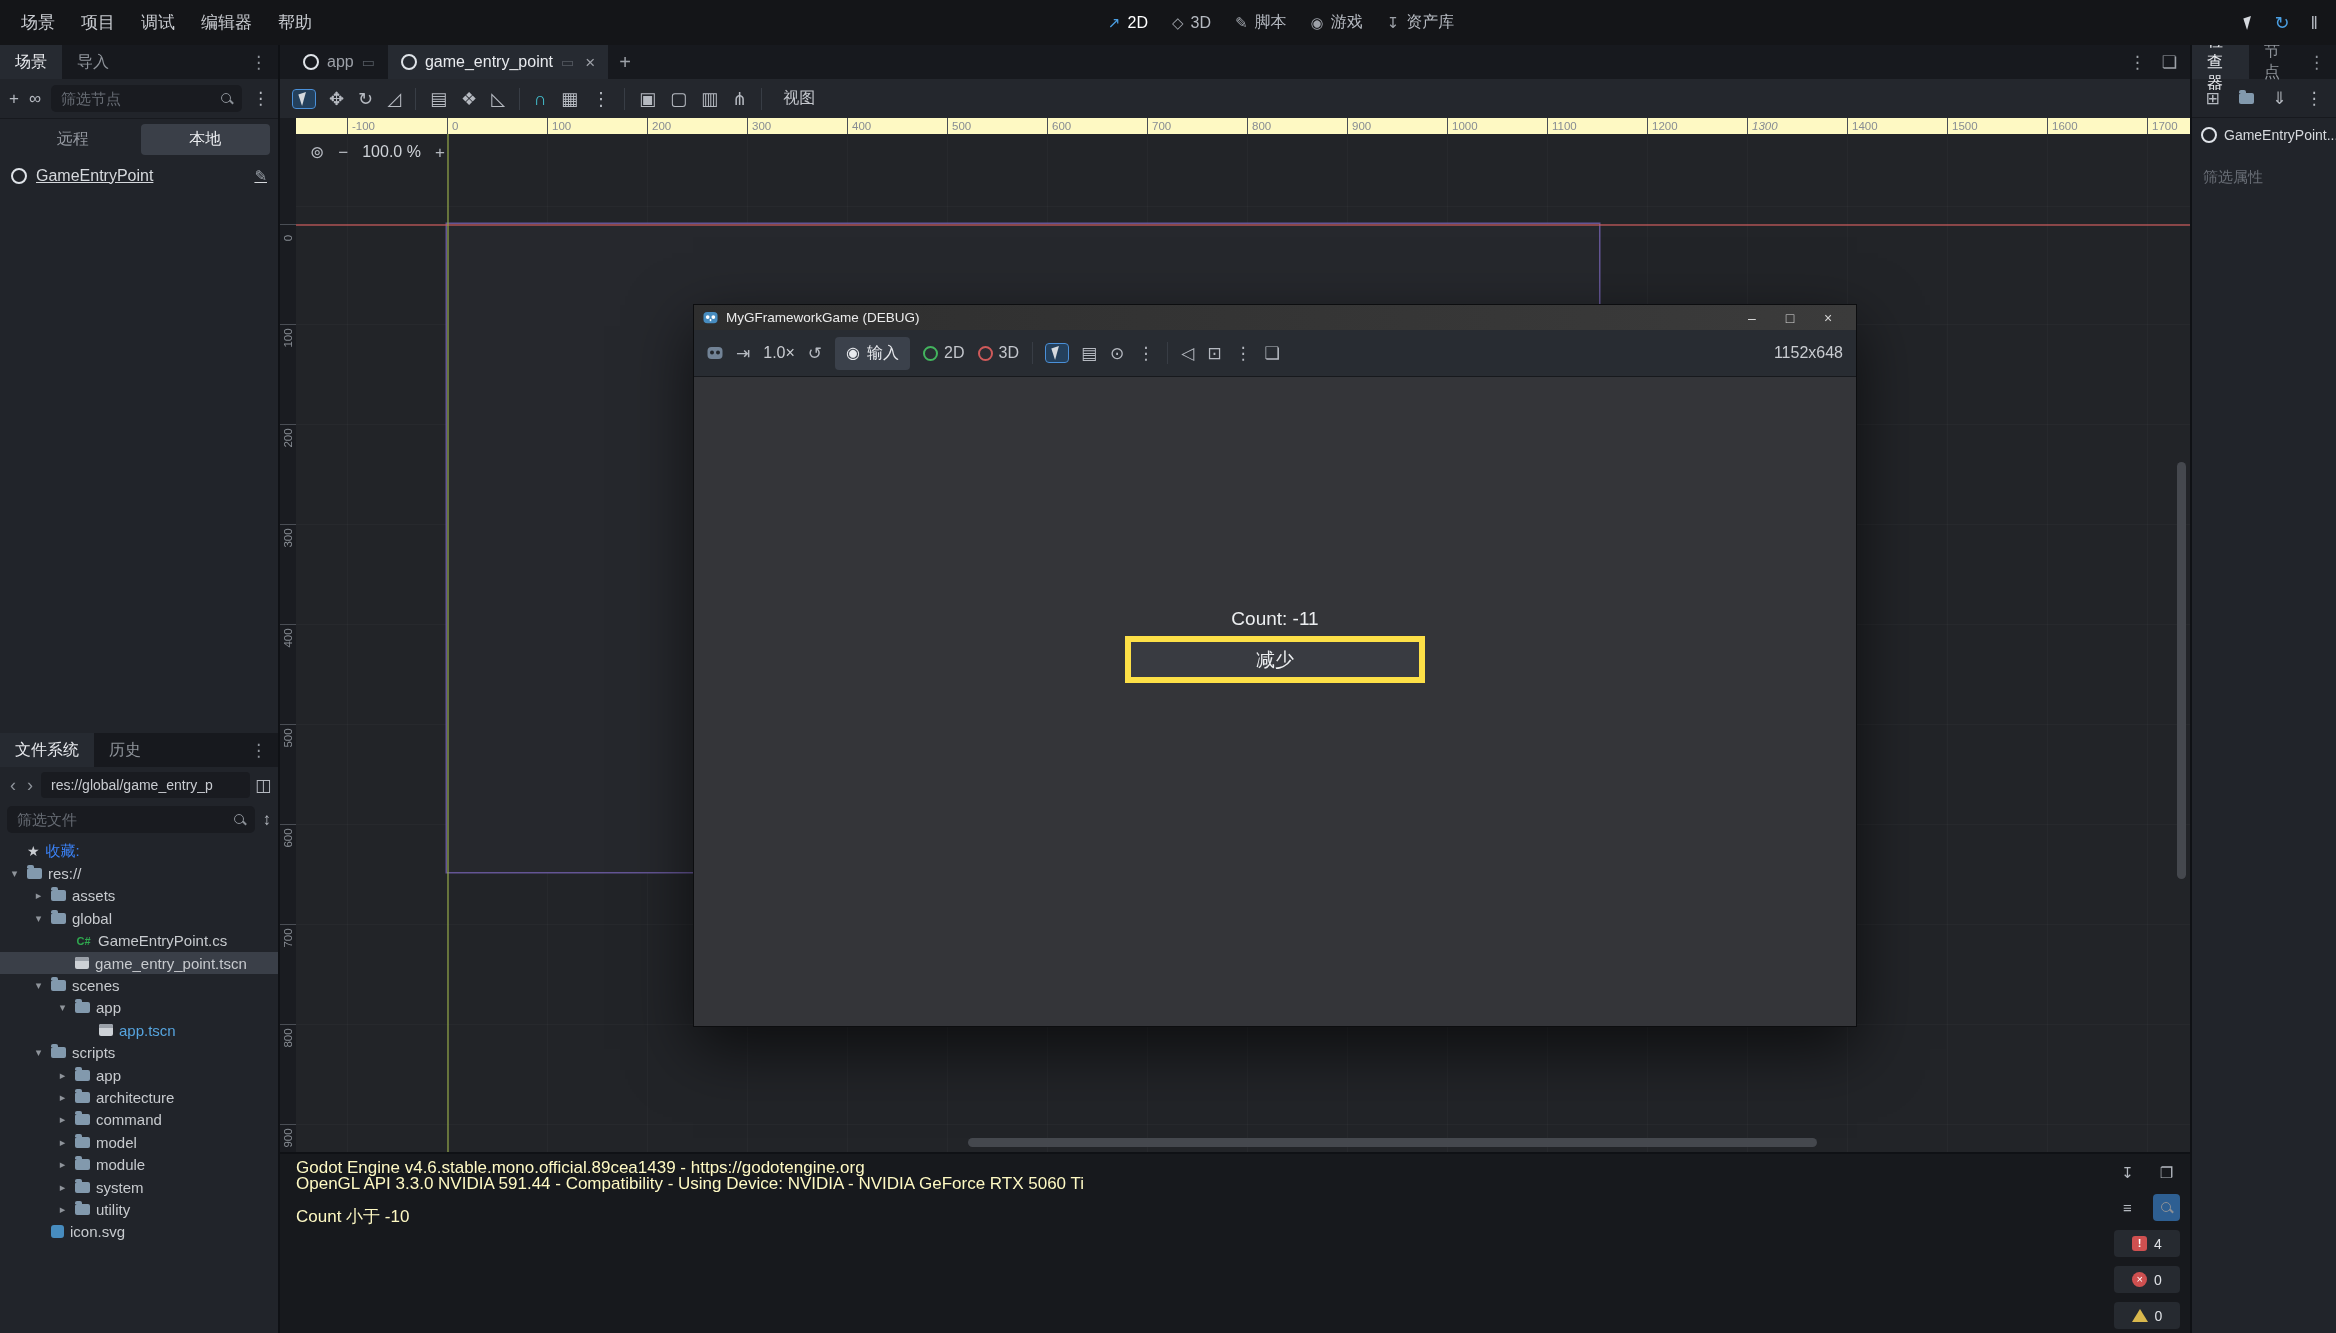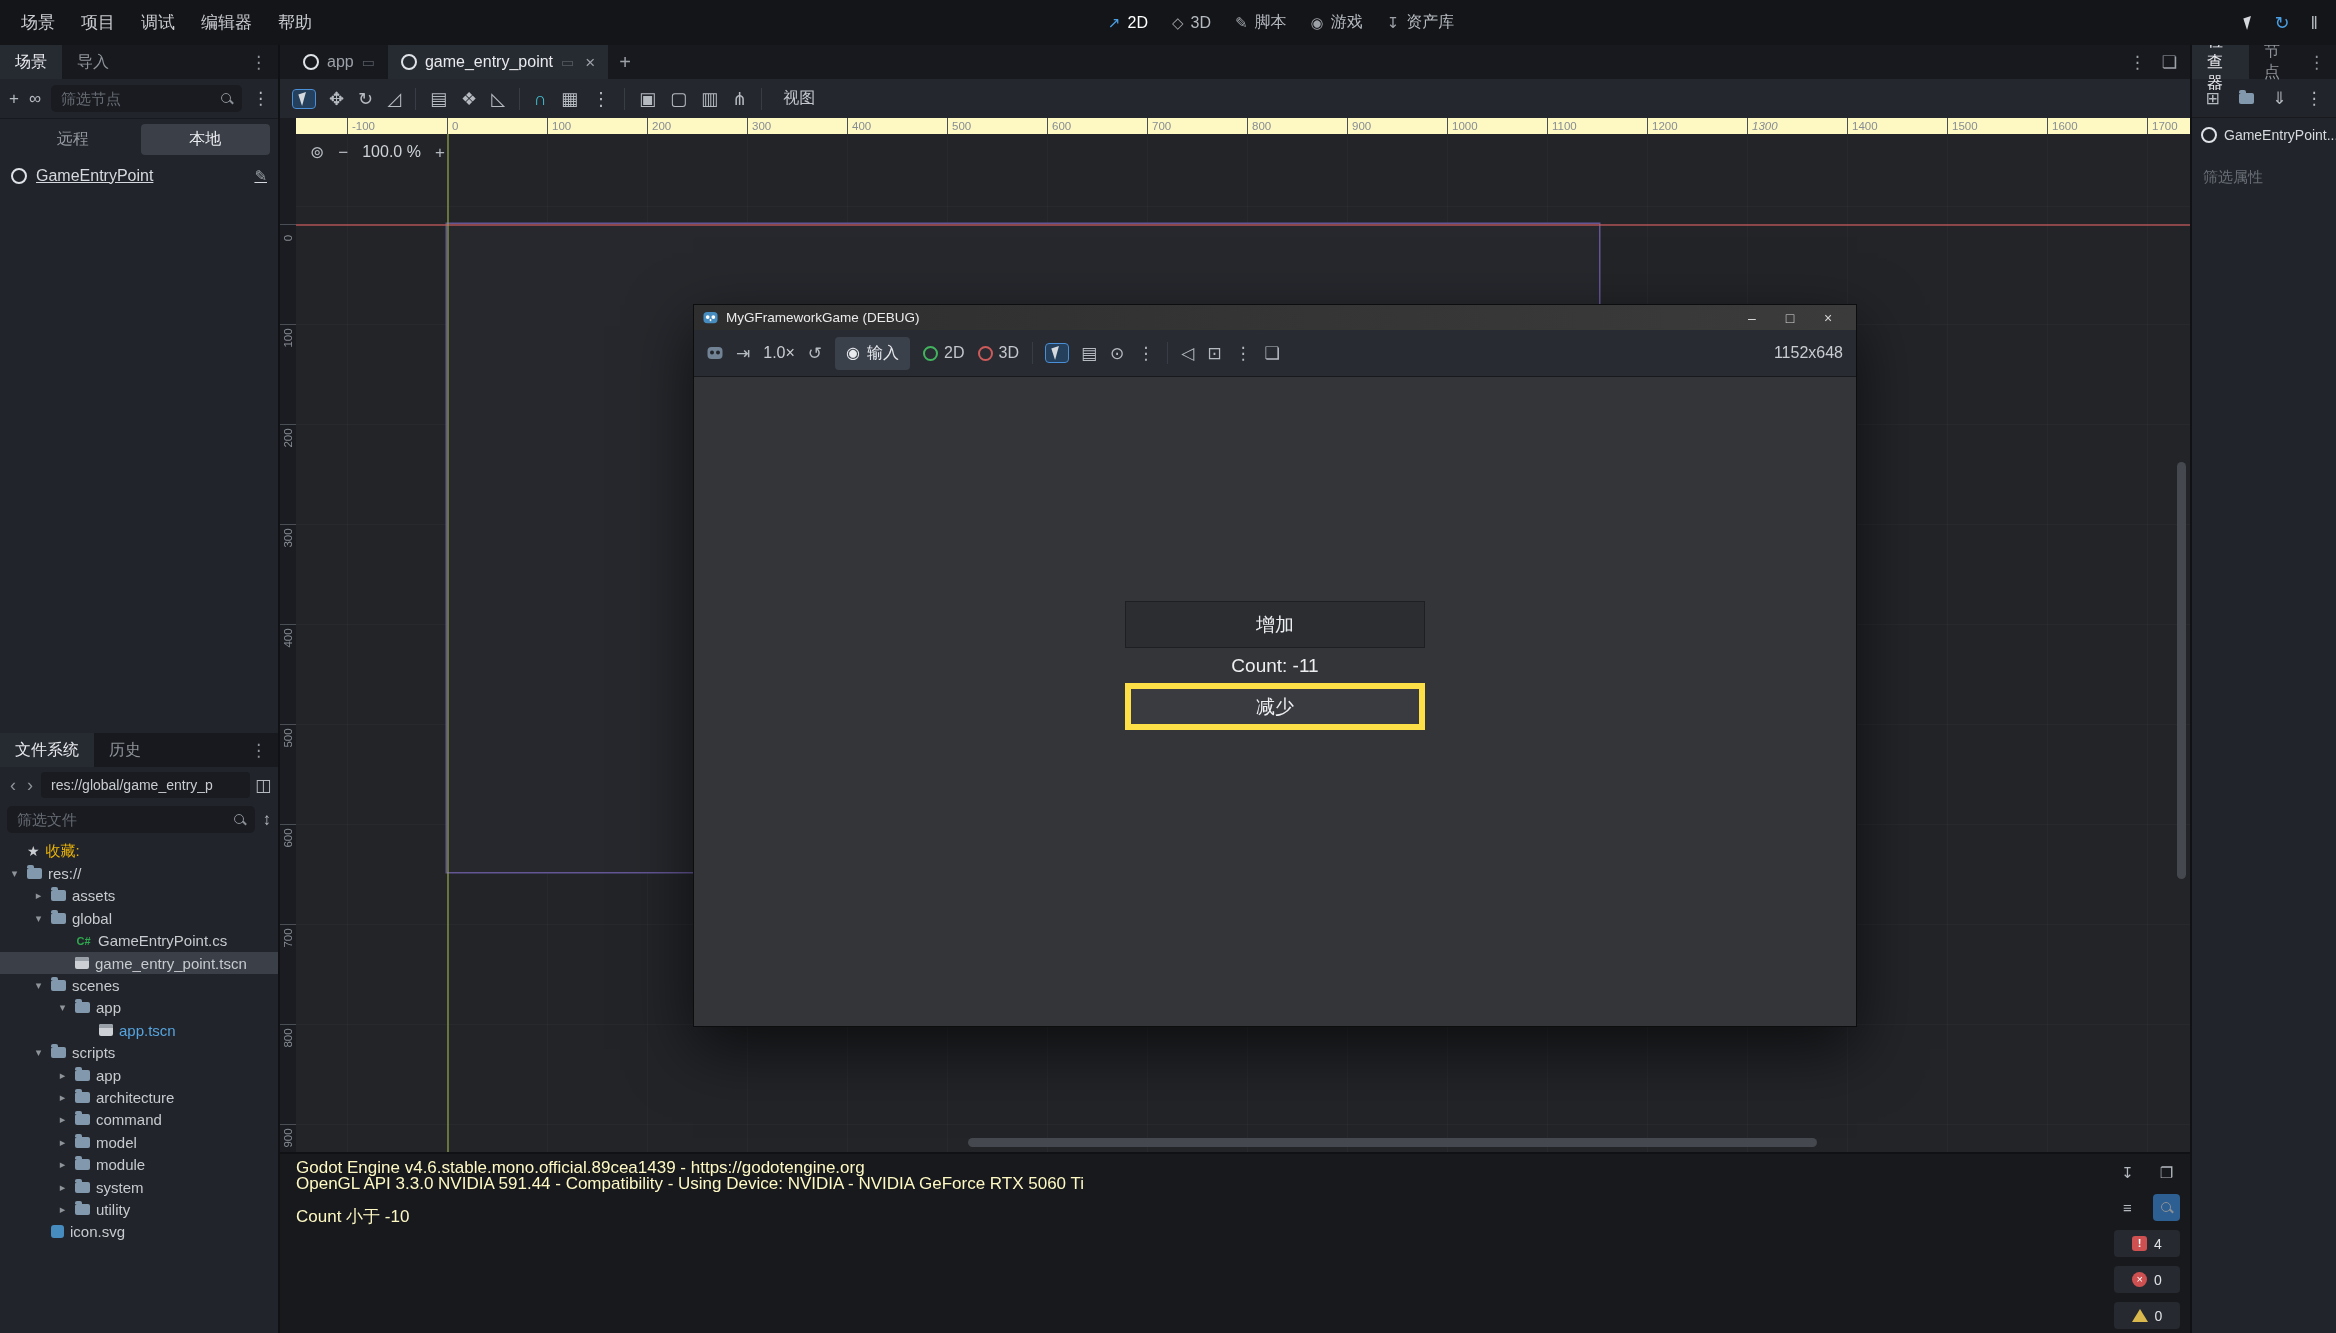--- a/index.html
+++ b/index.html
@@ -47,21 +47,21 @@
   .fs-nav{height:36px;display:flex;align-items:center;gap:5px;padding:0 7px;}
   .nav-arrow{color:#8f949b;font-size:18px;padding:0 3px;}
   .path-box{flex:1;background:#191b20;border-radius:4px;height:26px;display:flex;align-items:center;padding:0 8px;min-width:0;}
   .path-box input{flex:1;background:transparent;border:0;outline:0;color:#c9ccd1;font-size:14px;font-family:inherit;min-width:0;}
   .fs-filter{height:33px;display:flex;align-items:center;gap:8px;padding:0 7px;}
   .fs-tree{position:absolute;top:107px;left:0;right:0;bottom:0;overflow:hidden;font-size:15px;}
   .ft-row{display:flex;align-items:center;height:22.4px;gap:6px;color:#c7cace;white-space:nowrap;}
   .ft-row.selected{background:#3a3f48;}
   .ft-arrow{width:13px;color:#8f949b;font-size:11px;text-align:center;flex:none;}
   .ft-label.blue{color:#56a4de;}
-  .ft-label.dim{color:#eab308;}
+  .ft-label.dim{color:#3b82f6;}
   .ic-folder{width:15px;height:11px;background:#8299ad;border-radius:2px;position:relative;flex:none;}
   .ic-folder::before{content:'';position:absolute;top:-3px;left:0;width:7px;height:3px;background:#8299ad;border-radius:2px 2px 0 0;}
   .ic-star{color:#c9ccd1;font-size:14px;flex:none;}
   .ic-cs{font-size:11px;font-weight:bold;color:#2fa84f;width:17px;text-align:center;flex:none;}
   .ic-scene{width:14px;height:12px;background:#cdd1d6;border-radius:2px;position:relative;flex:none;}
   .ic-scene::before{content:'';position:absolute;top:0;left:0;right:0;height:4px;background:#9aa0a8;border-radius:2px 2px 0 0;}
   .ic-img{width:13px;height:13px;background:#478cbf;border-radius:3px;flex:none;}
 
   
   .main{position:absolute;left:280px;top:45px;width:1910px;height:1107px;background:#222428;}
@@ -478,21 +478,20 @@
       <span class="gw-ic ic">⋮</span>
       <span class="vsep"></span>
       <span class="gw-ic ic">◁</span>
       <span class="gw-ic ic">⊡</span>
       <span class="gw-ic ic">⋮</span>
       <span class="gw-ic ic">❏</span>
       <span class="gw-res">1152x648</span>
     </div>
     <div class="gw-content">
       <div class="gw-col">
-        <div class="gw-btn inc">增加</div>
         <div class="gw-count">Count: -11</div>
         <div class="gw-btn dec">减少</div>
       </div>
     </div>
   </div>
 
   <section class="console">
     <div class="console-lines" id="console-lines">
         <div>Godot Engine v4.6.stable.mono.official.89cea1439 - https://godotengine.org</div>
         <div>OpenGL API 3.3.0 NVIDIA 591.44 - Compatibility - Using Device: NVIDIA - NVIDIA GeForce RTX 5060 Ti</div>

